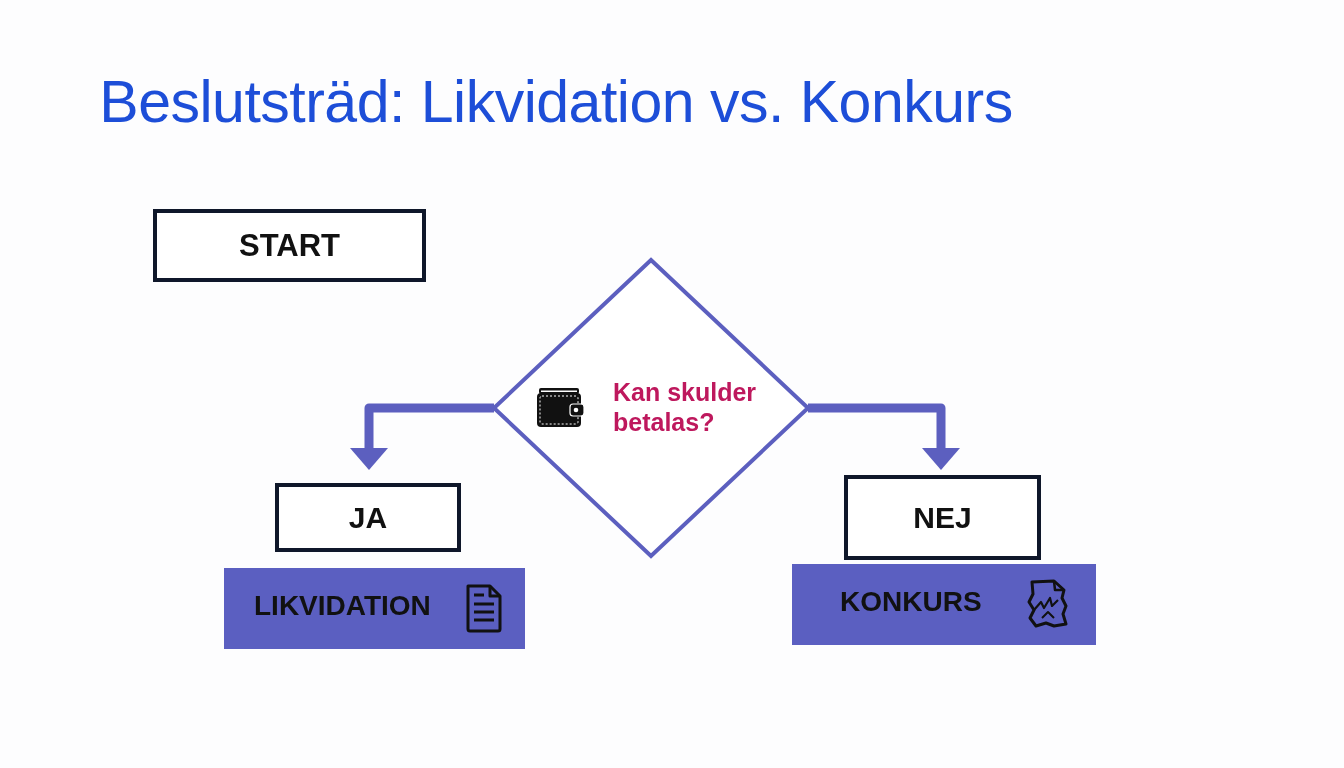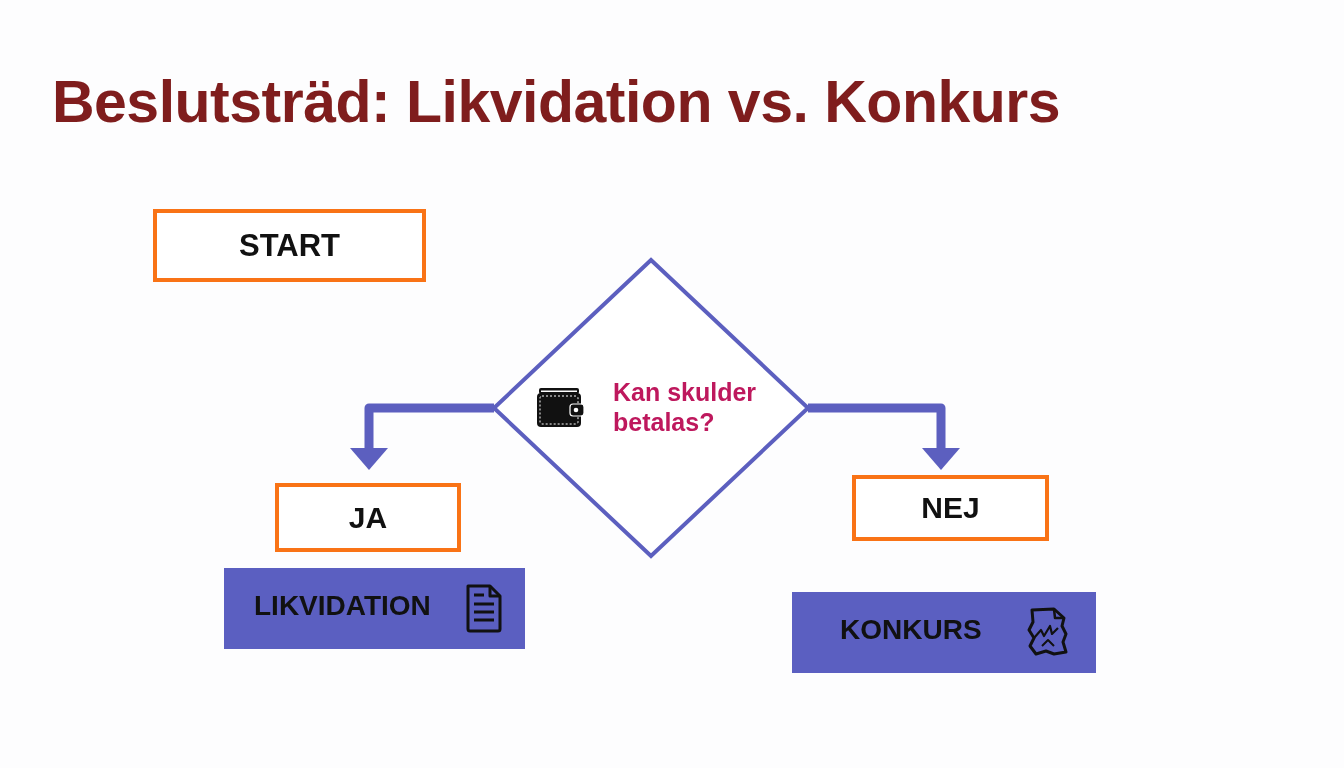--- a/index.html
+++ b/index.html
@@ -4,39 +4,39 @@
 <style>
   html, body { margin:0; padding:0; }
   body {
     width:1344px; height:768px; overflow:hidden; position:relative;
     background:#fdfdfe;
     font-family: "Liberation Sans", "DejaVu Sans", sans-serif;
     color:#111;
   }
   .title {
     position:absolute; left:0; top:66px; width:1112px; text-align:center;
-    font-size:59px; font-weight:bold; letter-spacing:-0.5px; color:#7f1d1d;
+    font-size:59px; font-weight:normal; letter-spacing:-0.5px; color:#1d4ed8;
     line-height:72px;
   }
   .box {
     position:absolute; box-sizing:border-box;
-    border:4px solid #f97316; background:#ffffff;
+    border:4px solid #0f172a; background:#ffffff;
     display:flex; align-items:center; justify-content:center;
     font-weight:bold; color:#111;
   }
   .start { left:153px; top:209px; width:273px; height:73px; font-size:31px; }
   .ja { left:275px; top:476px; width:186px; height:69px; font-size:30px;margin-top:7px; }
-  .nej { left:844px; top:475px; width:197px; height:66px; font-size:30px;margin-left:8px; }
+  .nej { left:844px; top:475px; width:197px; height:85px; font-size:30px; }
   .outcome {
     position:absolute; box-sizing:border-box; background:#5b5fc1;
     display:flex; align-items:center; font-weight:bold; color:#111;
     font-size:28px;
   }
   .likv { left:224px; top:568px; width:301px; height:81px; }
-  .konk { left:792px; top:592px; width:304px; height:81px; }
+  .konk { left:792px; top:564px; width:304px; height:81px; }
   .likv .lbl { position:absolute; left:30px; top:22px; }
   .likv .ico { position:absolute; left:240px; top:15px; }
   .konk .lbl { position:absolute; left:48px; top:22px; }
   .konk .ico { position:absolute; left:234px; top:14px; }
   svg.lines { position:absolute; left:0; top:0; }
   .qtext {
     position:absolute; left:613px; top:377px; font-size:25px; font-weight:bold;
     line-height:30px; color:#be185d;
   }
   .wallet { position:absolute; left:536px; top:386px; }

